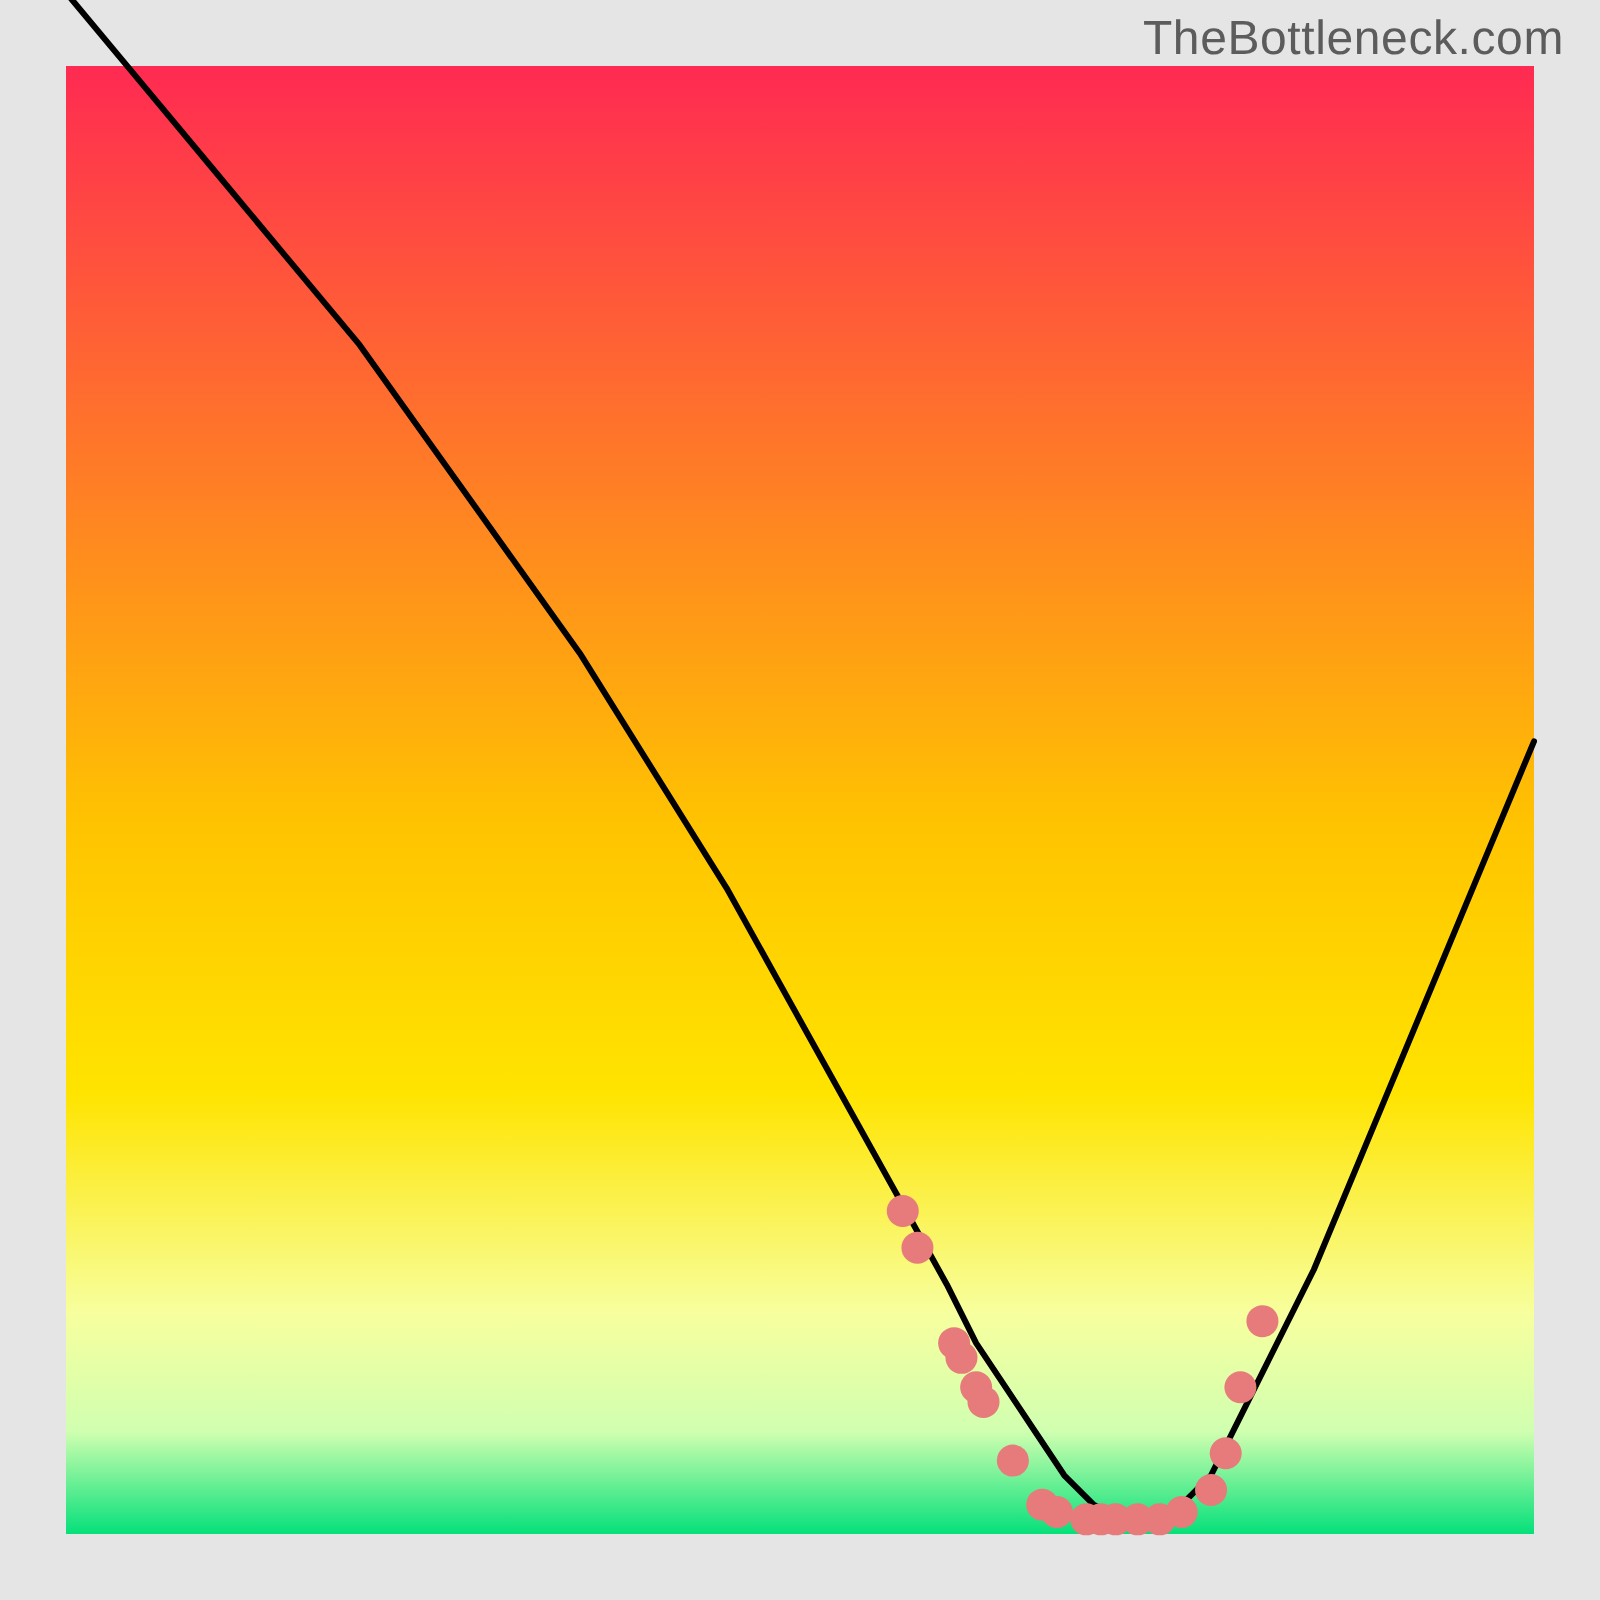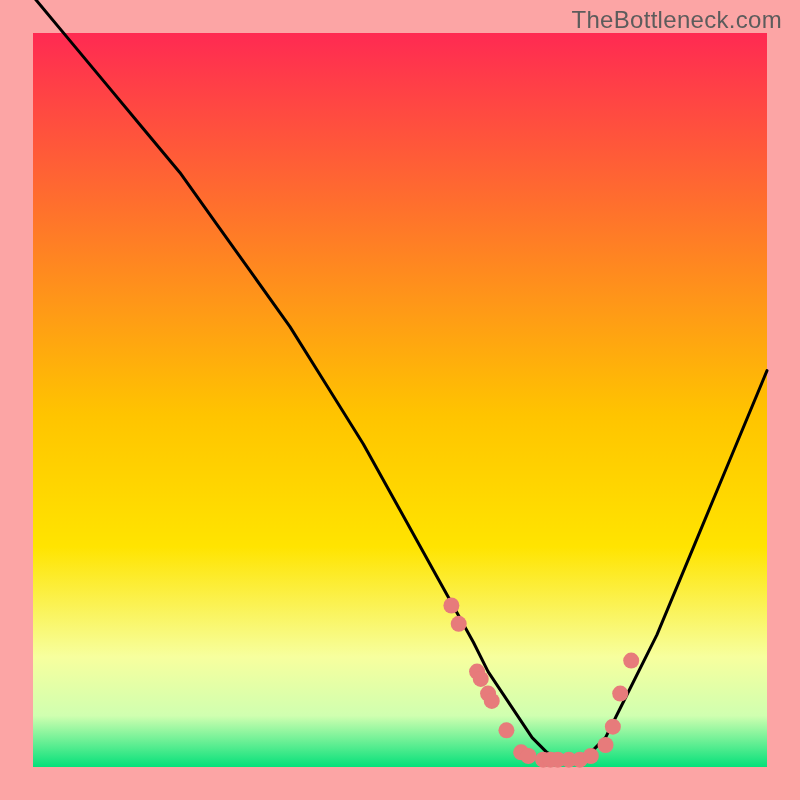--- a/index.html
+++ b/index.html
@@ -8,21 +8,21 @@
     width: 800px;
     height: 800px;
     background: #000000;
     overflow: hidden;
     font-family: Arial, Helvetica, sans-serif;
   }
   .frame {
     position: relative;
     width: 800px;
     height: 800px;
-    background: #fca5a5;
+    background: #e5e5e5;
   }
   .brand {
     position: absolute;
     top: 6px;
     right: 18px;
     color: #5c5c5c;
     font-size: 24px;
     font-weight: 400;
     letter-spacing: 0.3px;
   }

